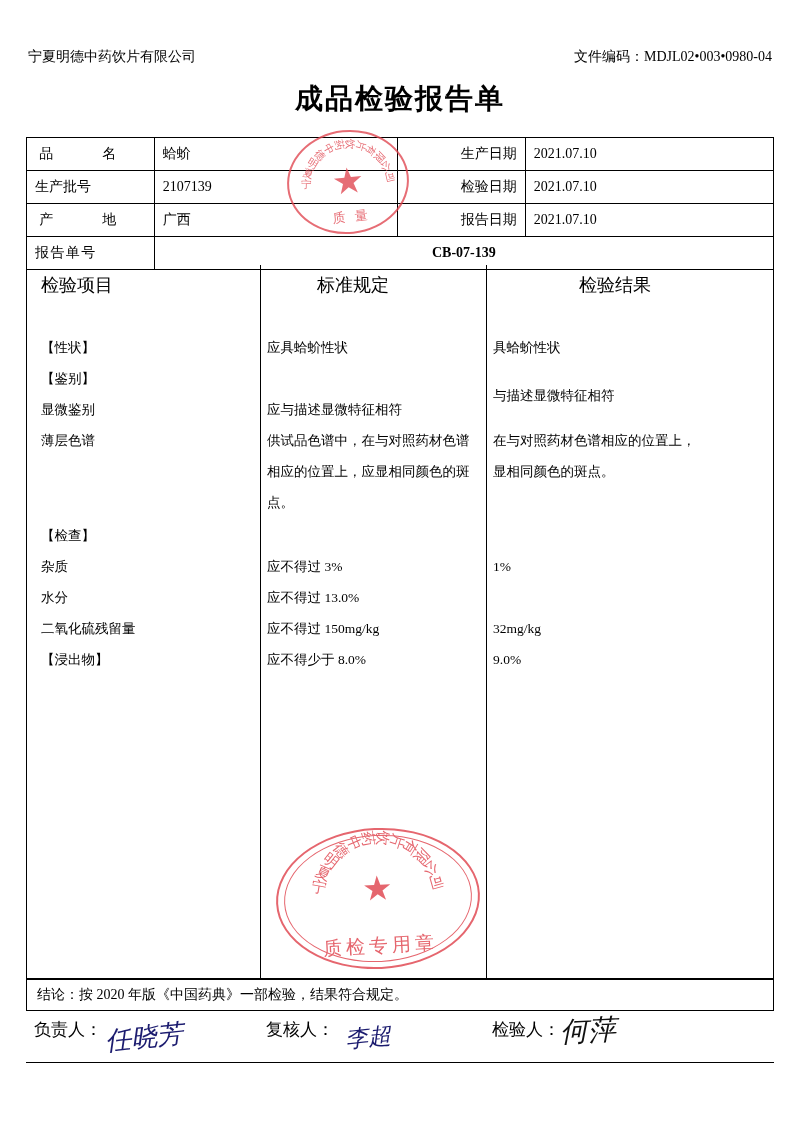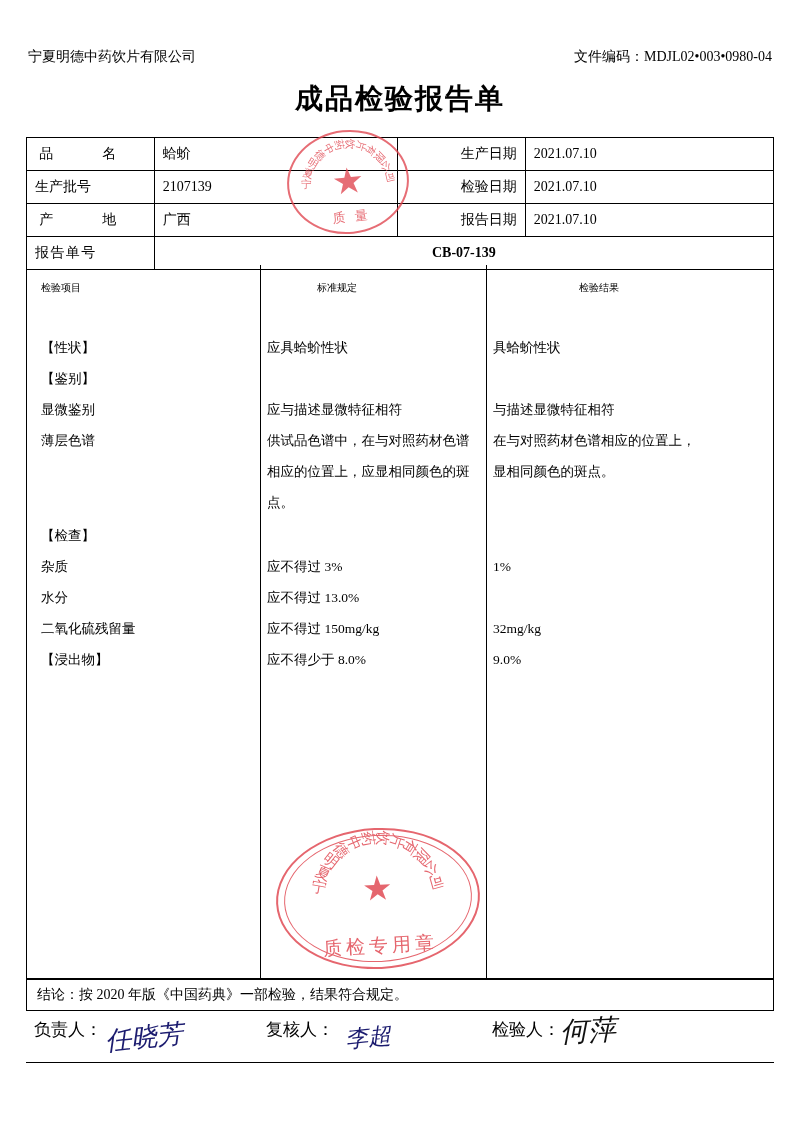--- a/index.html
+++ b/index.html
@@ -102,22 +102,22 @@
   .grid .vline2 {
     position: absolute;
     left: 459px;
     top: 0;
     bottom: 0;
     width: 1px;
     background: #000;
   }
   .col-head {
     position: absolute;
-    top: 16px;
-    font-size: 10px;
+    top: 8px;
+    font-size: 18px;
   }
   .col-head.c1 { left: 14px; }
   .col-head.c2 { left: 290px; }
   .col-head.c3 { left: 552px; }
 
   .rowtext {
     position: absolute;
     font-size: 13.5px;
     line-height: 30px;
   }
@@ -319,21 +319,21 @@
     <div class="rowtext c1x" style="top:68px">【性状】</div>
     <div class="rowtext c2x" style="top:68px">应具蛤蚧性状</div>
     <div class="rowtext c3x" style="top:68px">具蛤蚧性状</div>
 
     <div class="rowtext c1x" style="top:99px">【鉴别】</div>
     <div class="rowtext c2x" style="top:99px"></div>
     <div class="rowtext c3x" style="top:99px"></div>
 
     <div class="rowtext c1x" style="top:130px">显微鉴别</div>
     <div class="rowtext c2x" style="top:130px">应与描述显微特征相符</div>
-    <div class="rowtext c3x" style="top:130px">与描述显微特征相符</div>
+    <div class="rowtext c3x" style="top:116px">与描述显微特征相符</div>
 
     <div class="rowtext c1x" style="top:161px">薄层色谱</div>
     <div class="rowtext c2x" style="top:161px">供试品色谱中，在与对照药材色谱</div>
     <div class="rowtext c3x" style="top:161px">在与对照药材色谱相应的位置上，</div>
 
     <div class="rowtext c1x" style="top:192px"></div>
     <div class="rowtext c3x" style="top:192px">显相同颜色的斑点。</div>
     <div class="rowtext c2x" style="top:192px">相应的位置上，应显相同颜色的斑</div>
 
     <div class="rowtext c1x" style="top:223px"></div>

